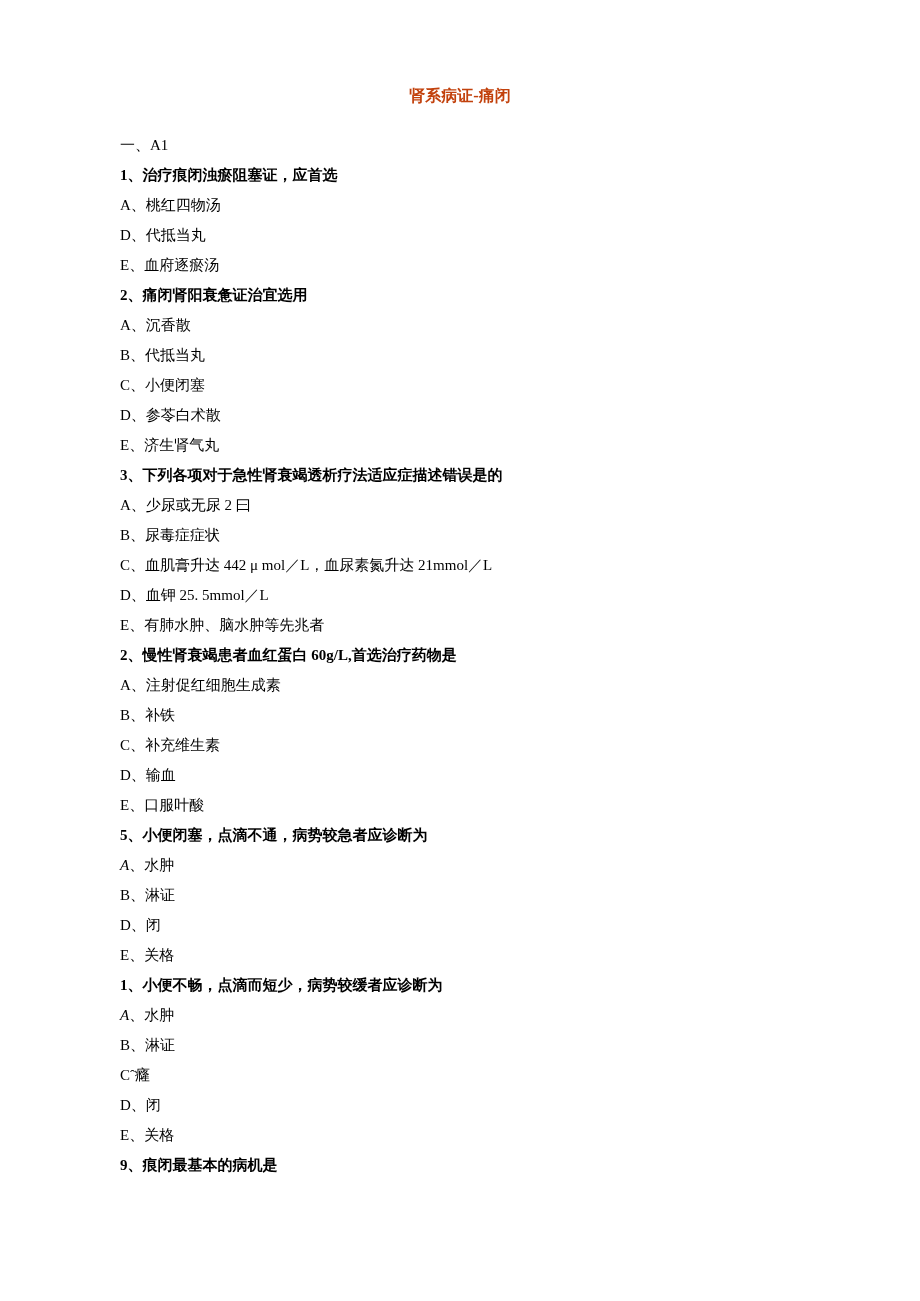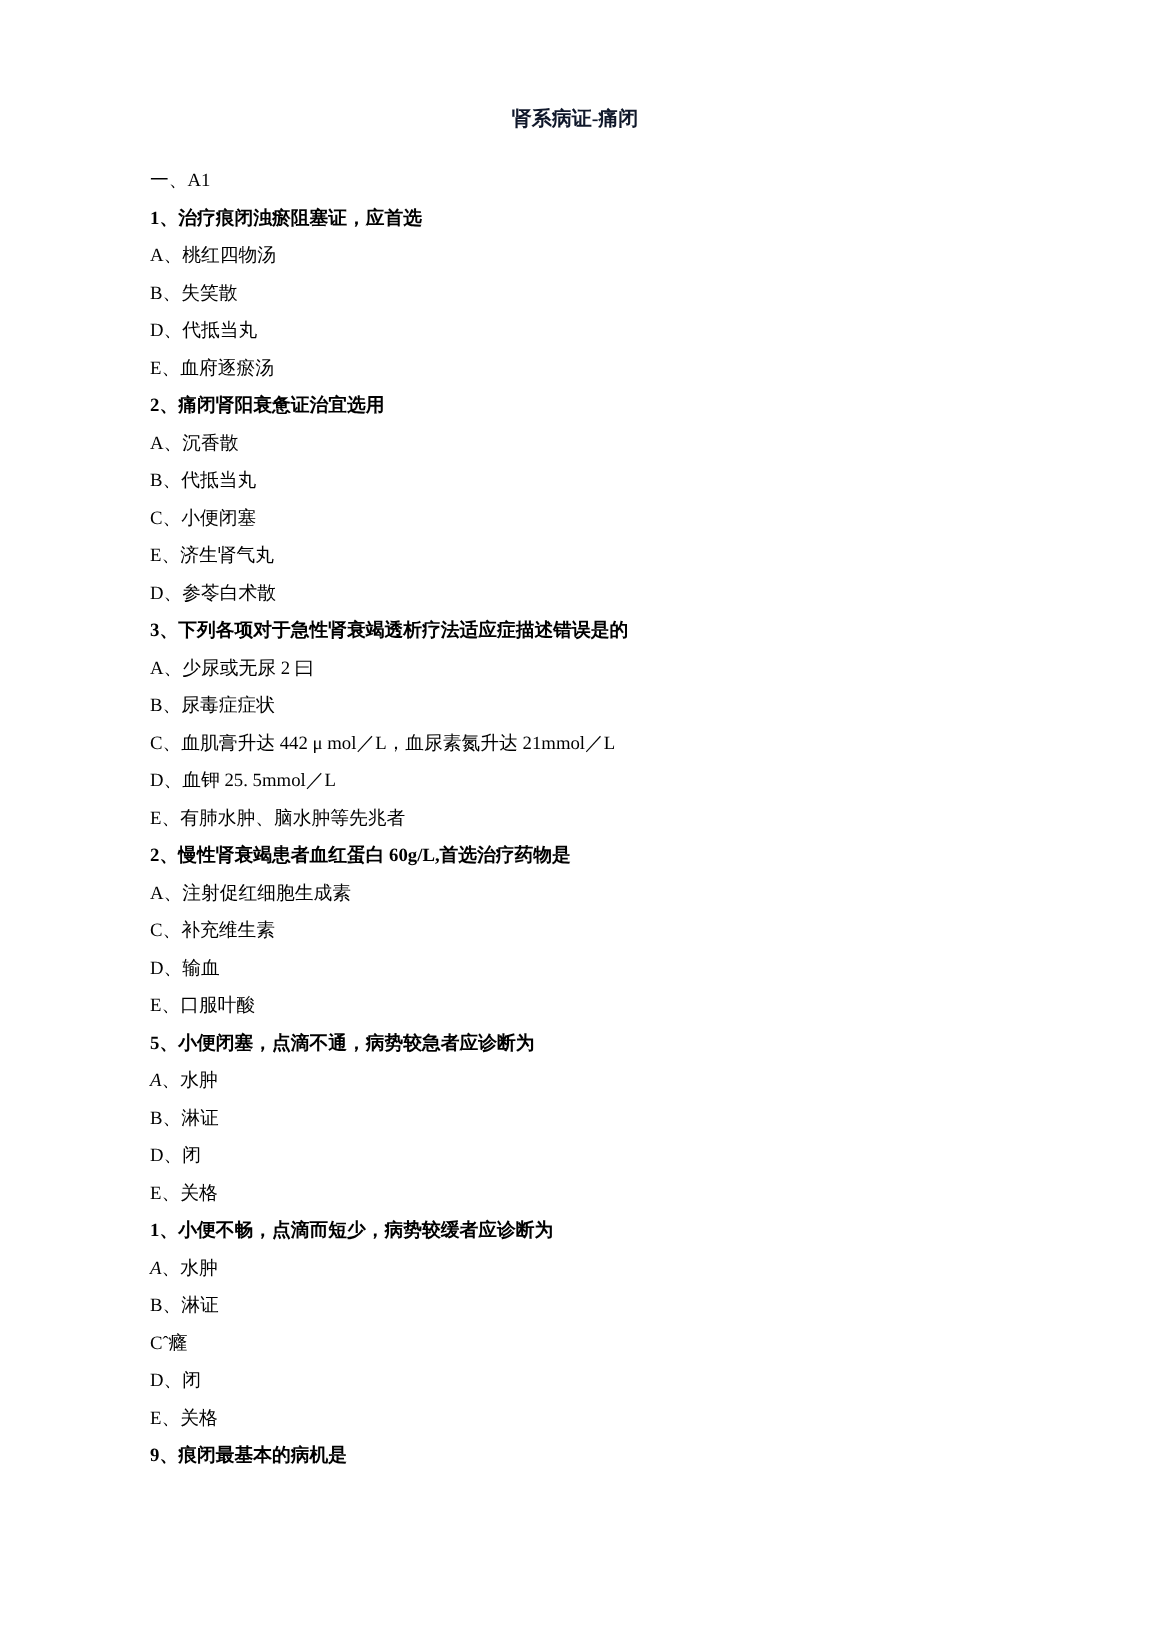--- a/index.html
+++ b/index.html
@@ -11,21 +11,21 @@
   }
   .page {
     padding: 80px 120px 60px 120px;
     box-sizing: border-box;
     font-size: 15px;
     line-height: 2.0;
     color: #000;
   }
   .title {
     text-align: center;
-    color: #0f172a;
+    color: #c2410c;
     font-weight: bold;
     font-size: 16px;
     margin-bottom: 18px;
   }
   .section-label {
     
   }
   .question-stem {
     font-weight: bold;
   }
@@ -41,40 +41,40 @@
 <body>
 
 <div class="page">
 
   <div class="title">肾系病证-痛闭</div>
 
   <div class="section-label">一、A1</div>
 
   <div class="question-stem">1、治疗痕闭浊瘀阻塞证，应首选</div>
   <div class="option-line">A、桃红四物汤</div>
-  <div class="option-line">B、失笑散</div>
   <div class="option-line">D、代抵当丸</div>
   <div class="option-line">E、血府逐瘀汤</div>
 
   <div class="question-stem">2、痛闭肾阳衰惫证治宜选用</div>
   <div class="option-line">A、沉香散</div>
   <div class="option-line">B、代抵当丸</div>
   <div class="option-line">C、小便闭塞</div>
+  <div class="option-line">D、参苓白术散</div>
   <div class="option-line">E、济生肾气丸</div>
-  <div class="option-line">D、参苓白术散</div>
 
   <div class="question-stem">3、下列各项对于急性肾衰竭透析疗法适应症描述错误是的</div>
   <div class="option-line">A、少尿或无尿 2 曰</div>
   <div class="option-line">B、尿毒症症状</div>
   <div class="option-line">C、血肌膏升达 442 μ mol／L，血尿素氮升达 21mmol／L</div>
   <div class="option-line">D、血钾 25. 5mmol／L</div>
   <div class="option-line">E、有肺水肿、脑水肿等先兆者</div>
 
   <div class="question-stem">2、慢性肾衰竭患者血红蛋白 60g/L,首选治疗药物是</div>
   <div class="option-line">A、注射促红细胞生成素</div>
+  <div class="option-line">B、补铁</div>
   <div class="option-line">C、补充维生素</div>
   <div class="option-line">D、输血</div>
   <div class="option-line">E、口服叶酸</div>
 
   <div class="question-stem">5、小便闭塞，点滴不通，病势较急者应诊断为</div>
   <div class="option-line">
     <span class="italic-a">A</span><span>、</span><span>水肿</span>
   </div>
   <div class="option-line">B、淋证</div>
   <div class="option-line">D、闭</div>

